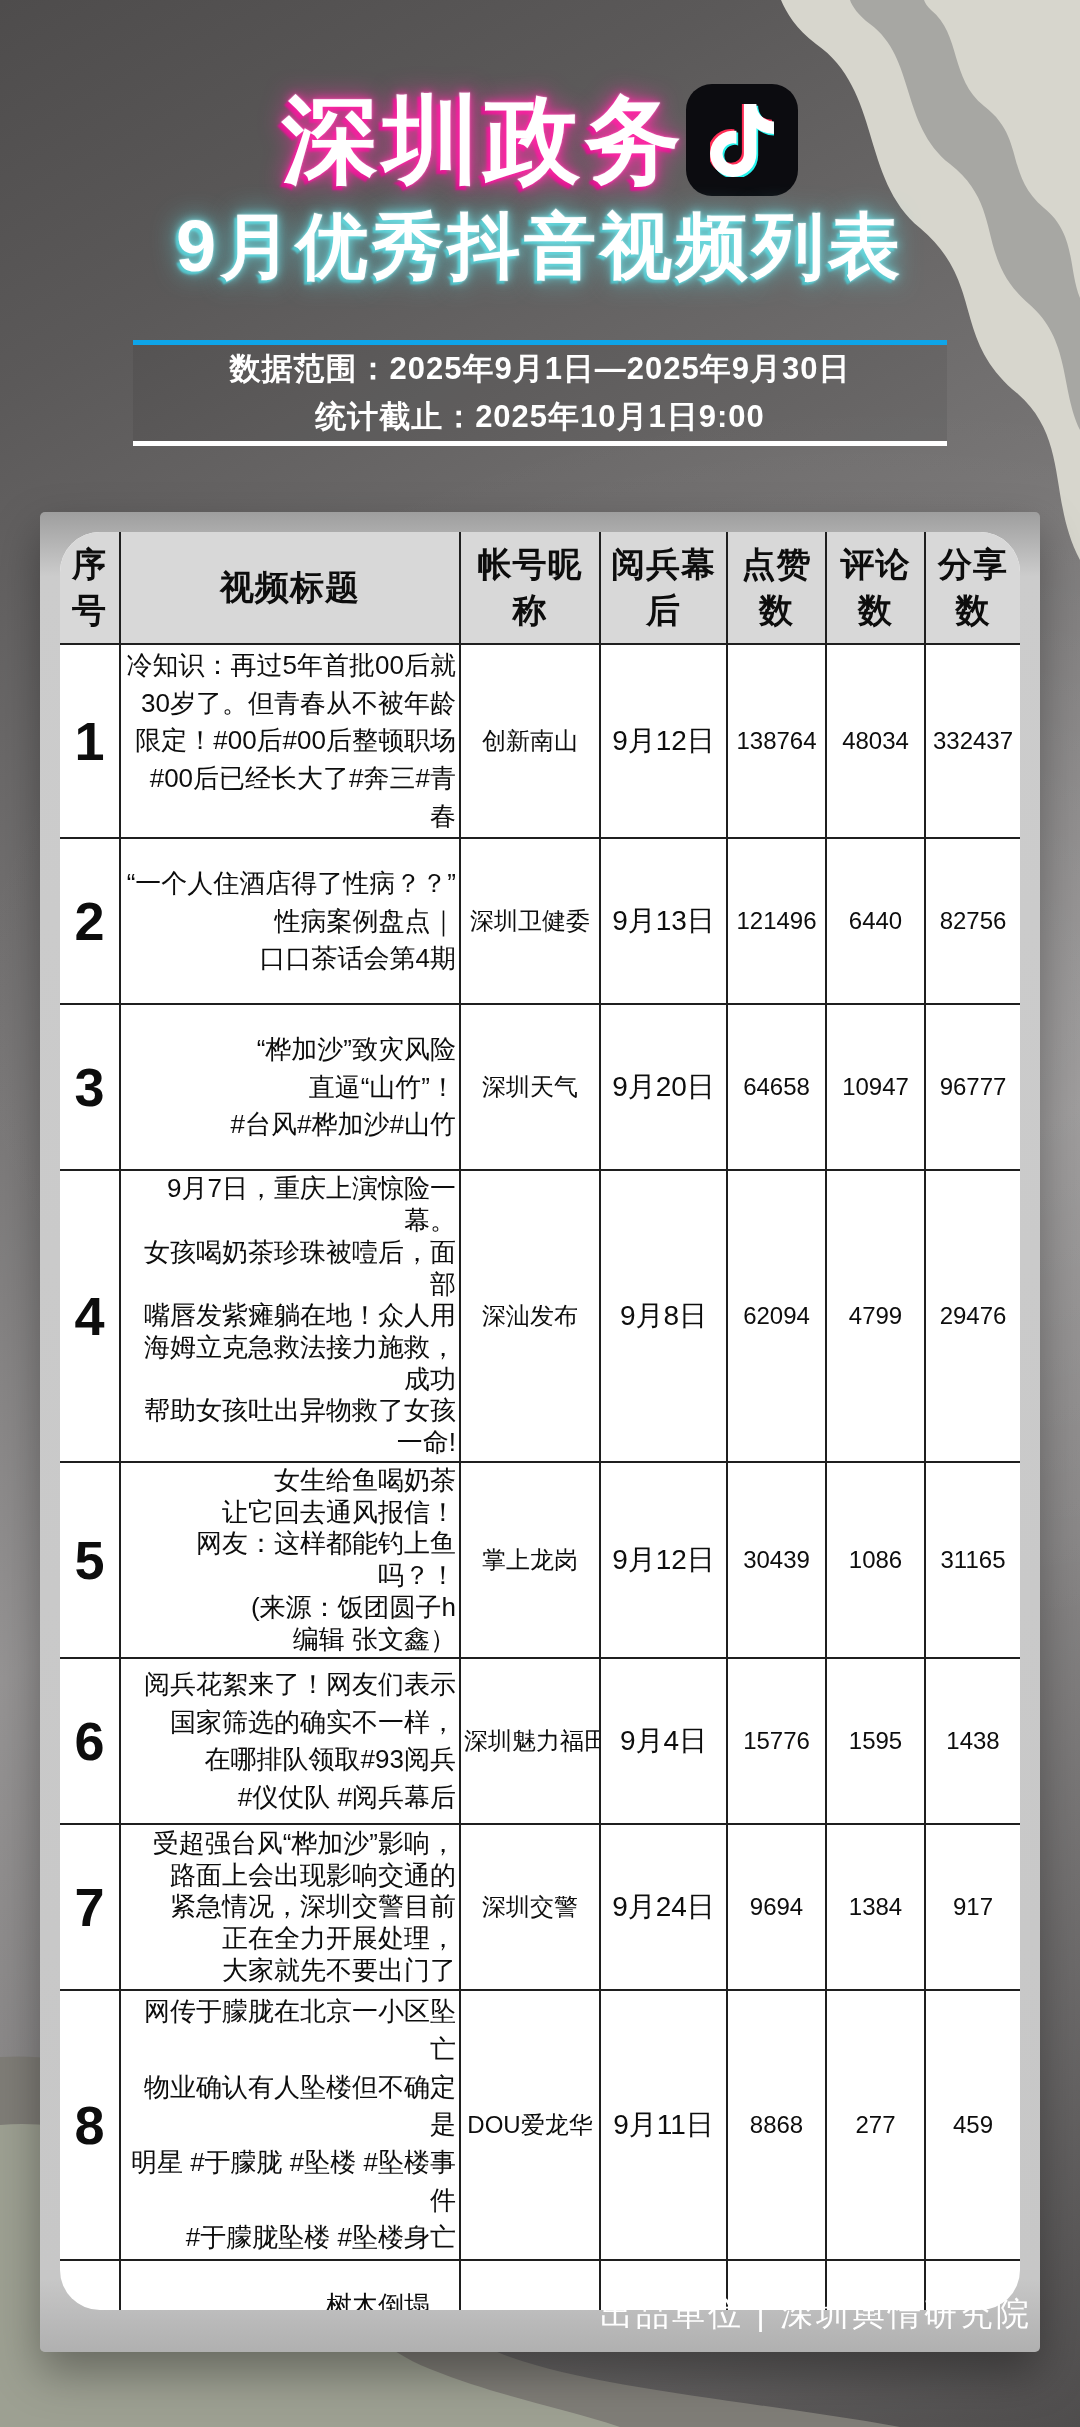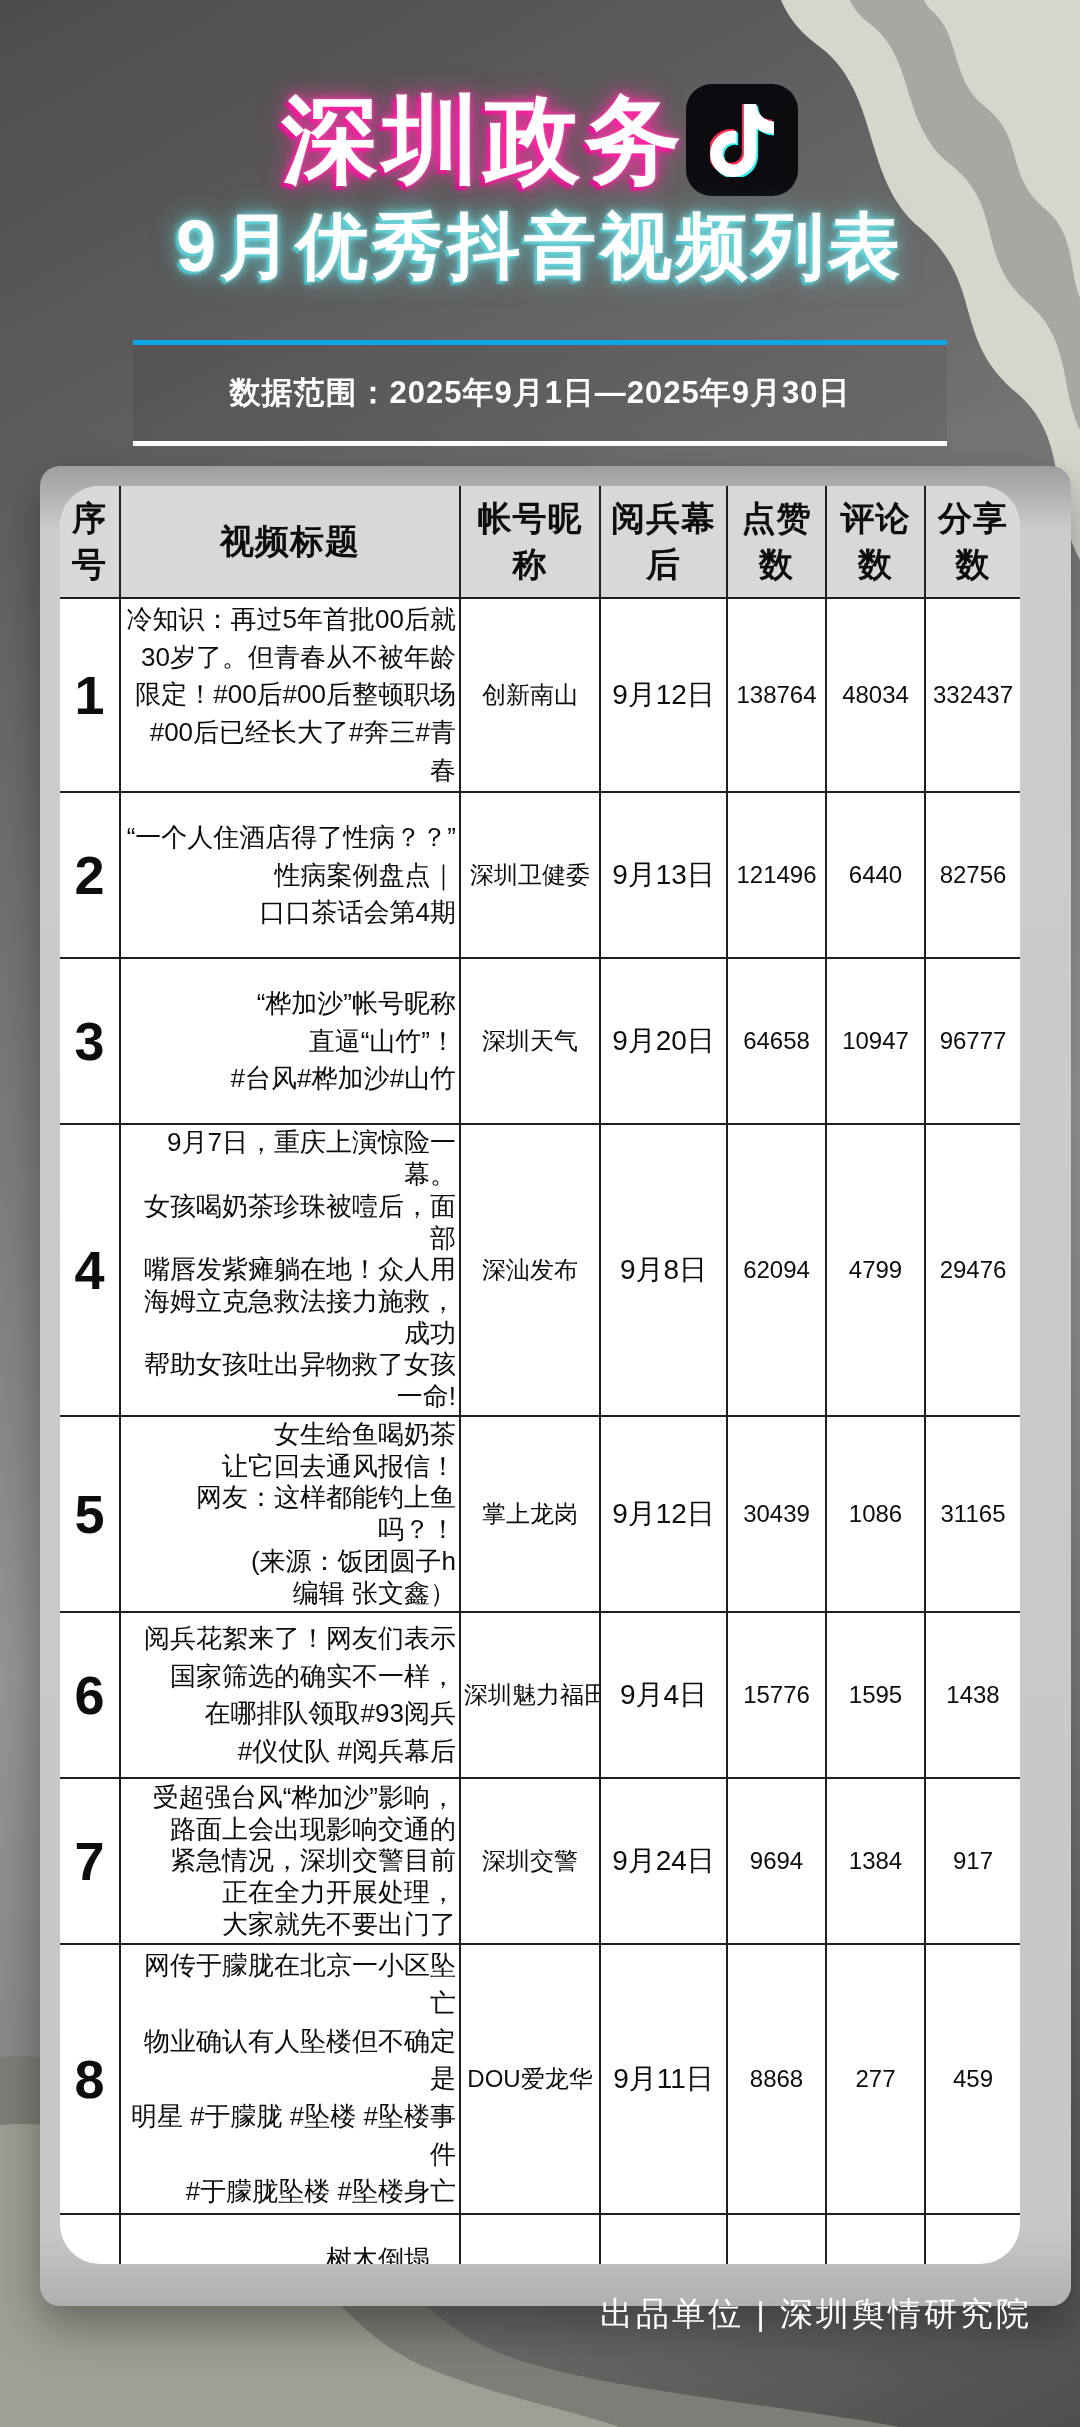--- a/index.html
+++ b/index.html
@@ -35,25 +35,24 @@
   .info-band {
     position:absolute; left:133px; top:340px; width:814px; height:96px;
     border-top:5px solid #0ea5e9; border-bottom:5px solid #ffffff;
     background:rgba(0,0,0,0.07);
     display:flex; flex-direction:column; align-items:center; justify-content:center; gap:6px;
   }
   .info-line { color:#ffffff; font-size:31px; font-weight:600; letter-spacing:1px; }
 
   
   .card-outer {
-    position:absolute; left:40px; top:466px; width:1000px; height:1840px;
-    border-radius:20px;
+    position:absolute; left:40px; top:512px; width:1000px; height:1840px;
+    border-radius:5px;
     background:linear-gradient(180deg,#9e9e9e 0%,#cccccc 3.5%,#c7c7c7 96%,#b0b0b0 100%);
     box-shadow:0 20px 45px rgba(0,0,0,0.35);
-    padding-left:31px;
   }
   .card-inner {
     position:absolute; left:20px; top:20px; width:960px; height:1778px;
     background:#ffffff; border-radius:40px; overflow:hidden;
   }
   table.rank-table { width:100%; height:100%; border-collapse:collapse; table-layout:fixed; }
   .rank-table th, .rank-table td {
     border:2px solid #1f1f1f; text-align:center; vertical-align:middle;
     color:#0d0d0d; padding:2px 3px; overflow:hidden;
   }
@@ -104,20 +103,21 @@
           </g>
         <path fill="#ffffff" d="M448,209.91a210.06,210.06,0,0,1-122.77-39.25V349.38A162.55,162.55,0,1,1,185,188.31V278.2a74.62,74.62,0,1,0,52.23,71.18V0l88,0a121.18,121.18,0,0,0,1.86,22.17h0A122.18,122.18,0,0,0,381,102.39a121.43,121.43,0,0,0,67,20.14Z"></path>
       </svg>
     </div>
   </div>
   <div class="title-line2">9月优秀抖音视频列表</div>
 </div>
 
 <div class="info-band">
   <div class="info-line">数据范围：2025年9月1日—2025年9月30日</div>
+  <div class="info-line">统计截止：2025年10月1日9:00</div>
 </div>
 
 <div class="card-outer">
   <div class="card-inner">
     <table class="rank-table">
       <colgroup>
         <col style="width:60px">
           <col style="width:340px">
           <col style="width:140px">
           <col style="width:127px">
@@ -155,21 +155,21 @@
 性病案例盘点｜
 口口茶话会第4期</td>
           <td class="account-cell">深圳卫健委</td>
           <td class="date-cell">9月13日</td>
           <td class="num-cell">121496</td>
           <td class="num-cell">6440</td>
           <td class="num-cell">82756</td>
         </tr>
         <tr>
           <td class="rank-cell">3</td>
-          <td class="title-cell">“桦加沙”帐号昵称
+          <td class="title-cell">“桦加沙”致灾风险
 直逼“山竹”！
 #台风#桦加沙#山竹</td>
           <td class="account-cell">深圳天气</td>
           <td class="date-cell">9月20日</td>
           <td class="num-cell">64658</td>
           <td class="num-cell">10947</td>
           <td class="num-cell">96777</td>
         </tr>
         <tr class="tight">
           <td class="rank-cell">4</td>

